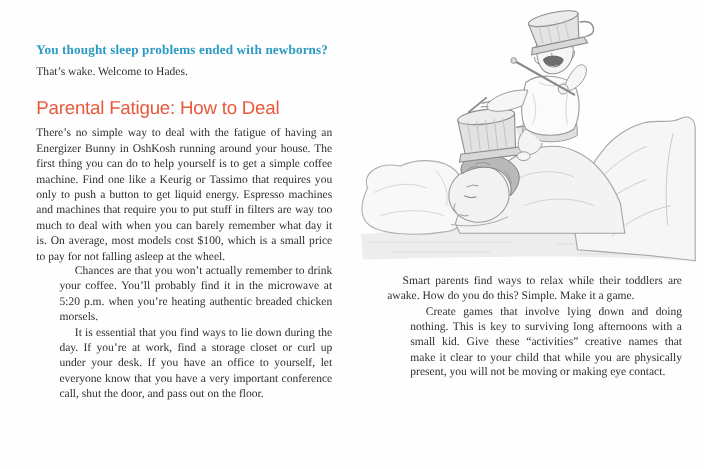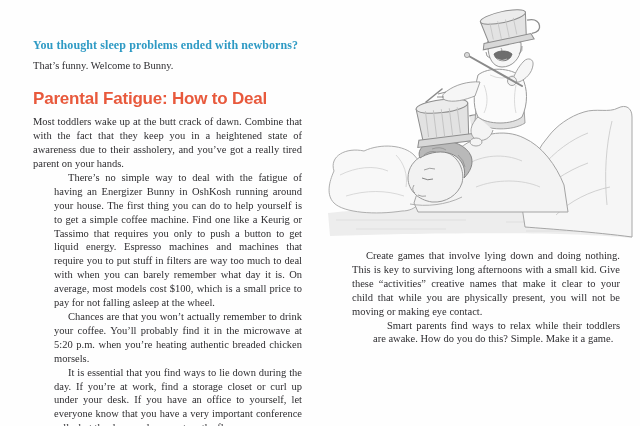--- a/index.html
+++ b/index.html
@@ -14,21 +14,21 @@
   .page-left{padding:38px 18px 0 33px;}
   .lede-question{
     font-family:"Liberation Serif", serif;
     font-weight:bold;font-size:12px;line-height:1.25;
     color:var(--lede-blue,#2E9AC4);
     margin:0 0 6px 0;letter-spacing:0.1px;
   }
   .lede-answer{font-size:10.5px;line-height:1.3;margin:0;}
   .section-title{
     font-family:"Liberation Sans", sans-serif;
-    font-weight:bold;font-size:17px;line-height:1.1;
+    font-weight:normal;font-size:17px;line-height:1.1;
     color:var(--title-orange,#E8593C);
     margin:17px 0 7px 0;letter-spacing:-0.2px;
   }
   .bodytext p{
     font-size:10.5px;line-height:13.9px;text-align:justify;
     margin:0;
   }
   .bodytext p + p{text-indent:14px;margin-left:21px;}
   .bodytext.indent-all p{text-indent:14px;}
   .pagefoot{
@@ -45,26 +45,25 @@
   .illustration{position:absolute;top:5px;left:6px;width:308px;height:240px;}
   .content-right{position:absolute;top:249px;left:32px;width:268px;}
 </style>
 </head>
 <body>
 
 <div class="spread">
 
   <div class="page page-left">
     <p class="lede-question">You thought sleep problems ended with newborns?</p>
-    <p class="lede-answer">That’s funny. Welcome to Bunny.</p>
+    <p class="lede-answer">That’s wake. Welcome to Hades.</p>
 
     <h1 class="section-title">Parental Fatigue: How to Deal</h1>
 
     <div class="bodytext">
-      <p>Most toddlers wake up at the butt crack of dawn. Combine that with the fact that they keep you in a heightened state of awareness due to their assholery, and you’ve got a really tired parent on your hands.</p>
       <p>There’s no simple way to deal with the fatigue of having an Energizer Bunny in OshKosh running around your house. The first thing you can do to help yourself is to get a simple coffee machine. Find one like a Keurig or Tassimo that requires you only to push a button to get liquid energy. Espresso machines and machines that require you to put stuff in filters are way too much to deal with when you can barely remember what day it is. On average, most models cost $100, which is a small price to pay for not falling asleep at the wheel.</p>
       <p>Chances are that you won’t actually remember to drink your coffee. You’ll probably find it in the microwave at 5:20 p.m. when you’re heating authentic breaded chicken morsels.</p>
       <p>It is essential that you find ways to lie down during the day. If you’re at work, find a storage closet or curl up under your desk. If you have an office to yourself, let everyone know that you have a very important conference call, shut the door, and pass out on the floor.</p>
     </div>
 
   </div>
 
   <div class="page page-right">
 
     <svg class="illustration" viewBox="0 0 308 240" aria-hidden="true">
@@ -141,19 +140,19 @@
           <path d="M156,12 L202,12 L198,35 L160,35 Z" fill="#e3e3e3" stroke="#8d8d8d" stroke-width="1"></path>
           <ellipse cx="179" cy="12" rx="23" ry="5.5" fill="#ececec" stroke="#8d8d8d" stroke-width="1"></ellipse>
           <path d="M155,34 L203,34 L205,40 L153,40 Z" fill="#d8d8d8" stroke="#8d8d8d" stroke-width="1"></path>
           <path d="M165,15 V32 M173,15 V33 M181,15 V33 M189,15 V32" stroke="#c4c4c4" stroke-width="0.8" fill="none"></path>
           <path d="M202,20 q11,0 11,8 q0,6 -9,6" fill="none" stroke="#8d8d8d" stroke-width="1.3"></path>
         </g>
       </g>
     </svg>
 
     <div class="content-right bodytext indent-all">
+      <p>Smart parents find ways to relax while their toddlers are awake. How do you do this? Simple. Make it a game.</p>
       <p>Create games that involve lying down and doing nothing. This is key to surviving long afternoons with a small kid. Give these “activities” creative names that make it clear to your child that while you are physically present, you will not be moving or making eye contact.</p>
-      <p>Smart parents find ways to relax while their toddlers are awake. How do you do this? Simple. Make it a game.</p>
     </div>
 
   </div>
 
 </div>
 
 </body></html>

